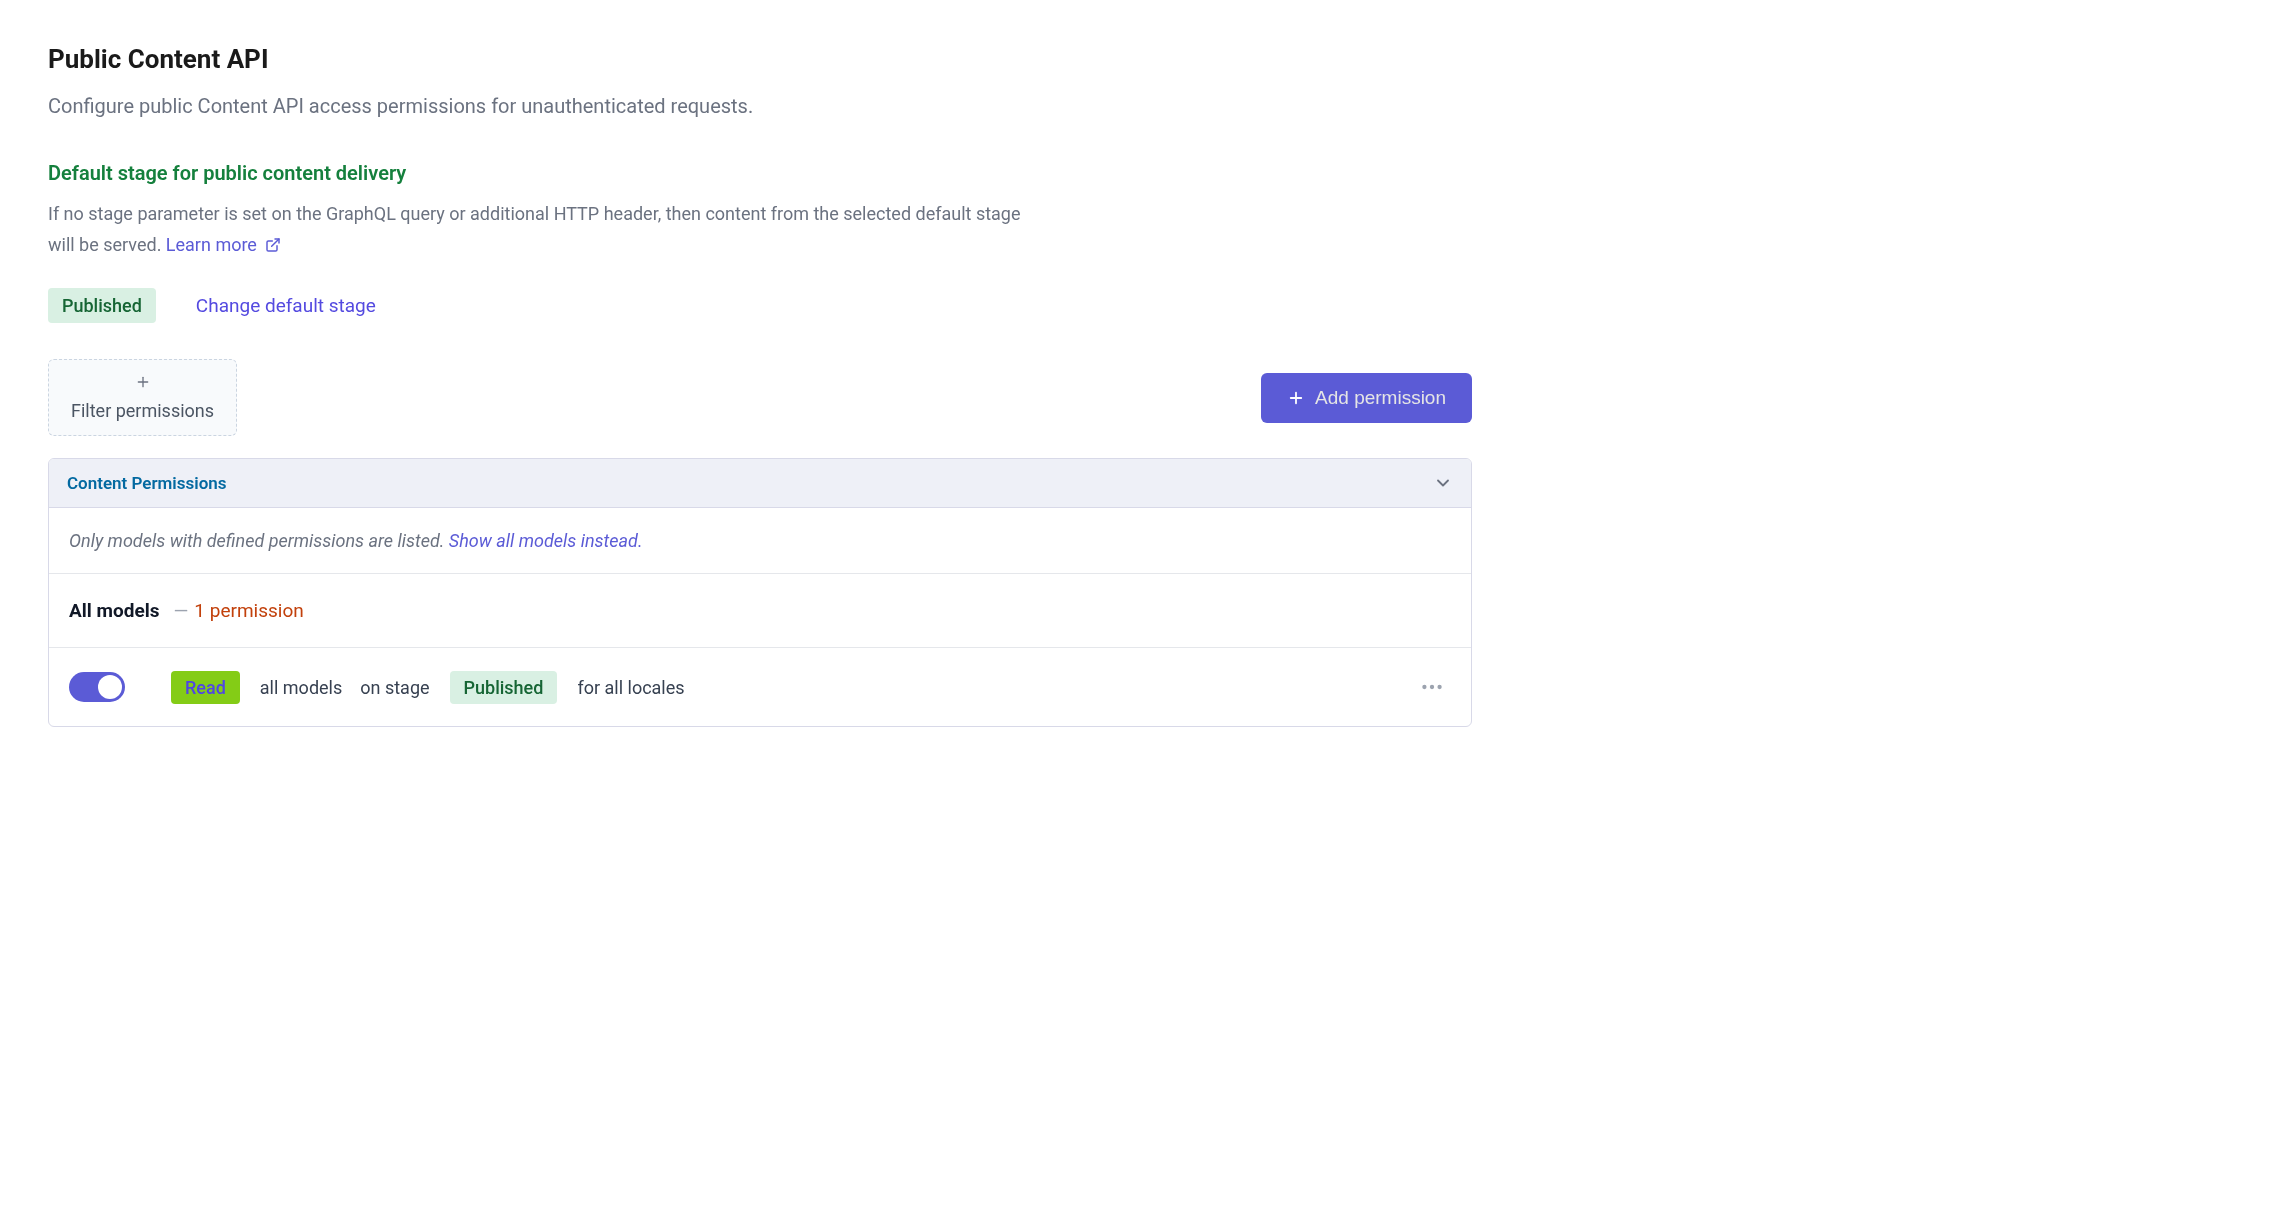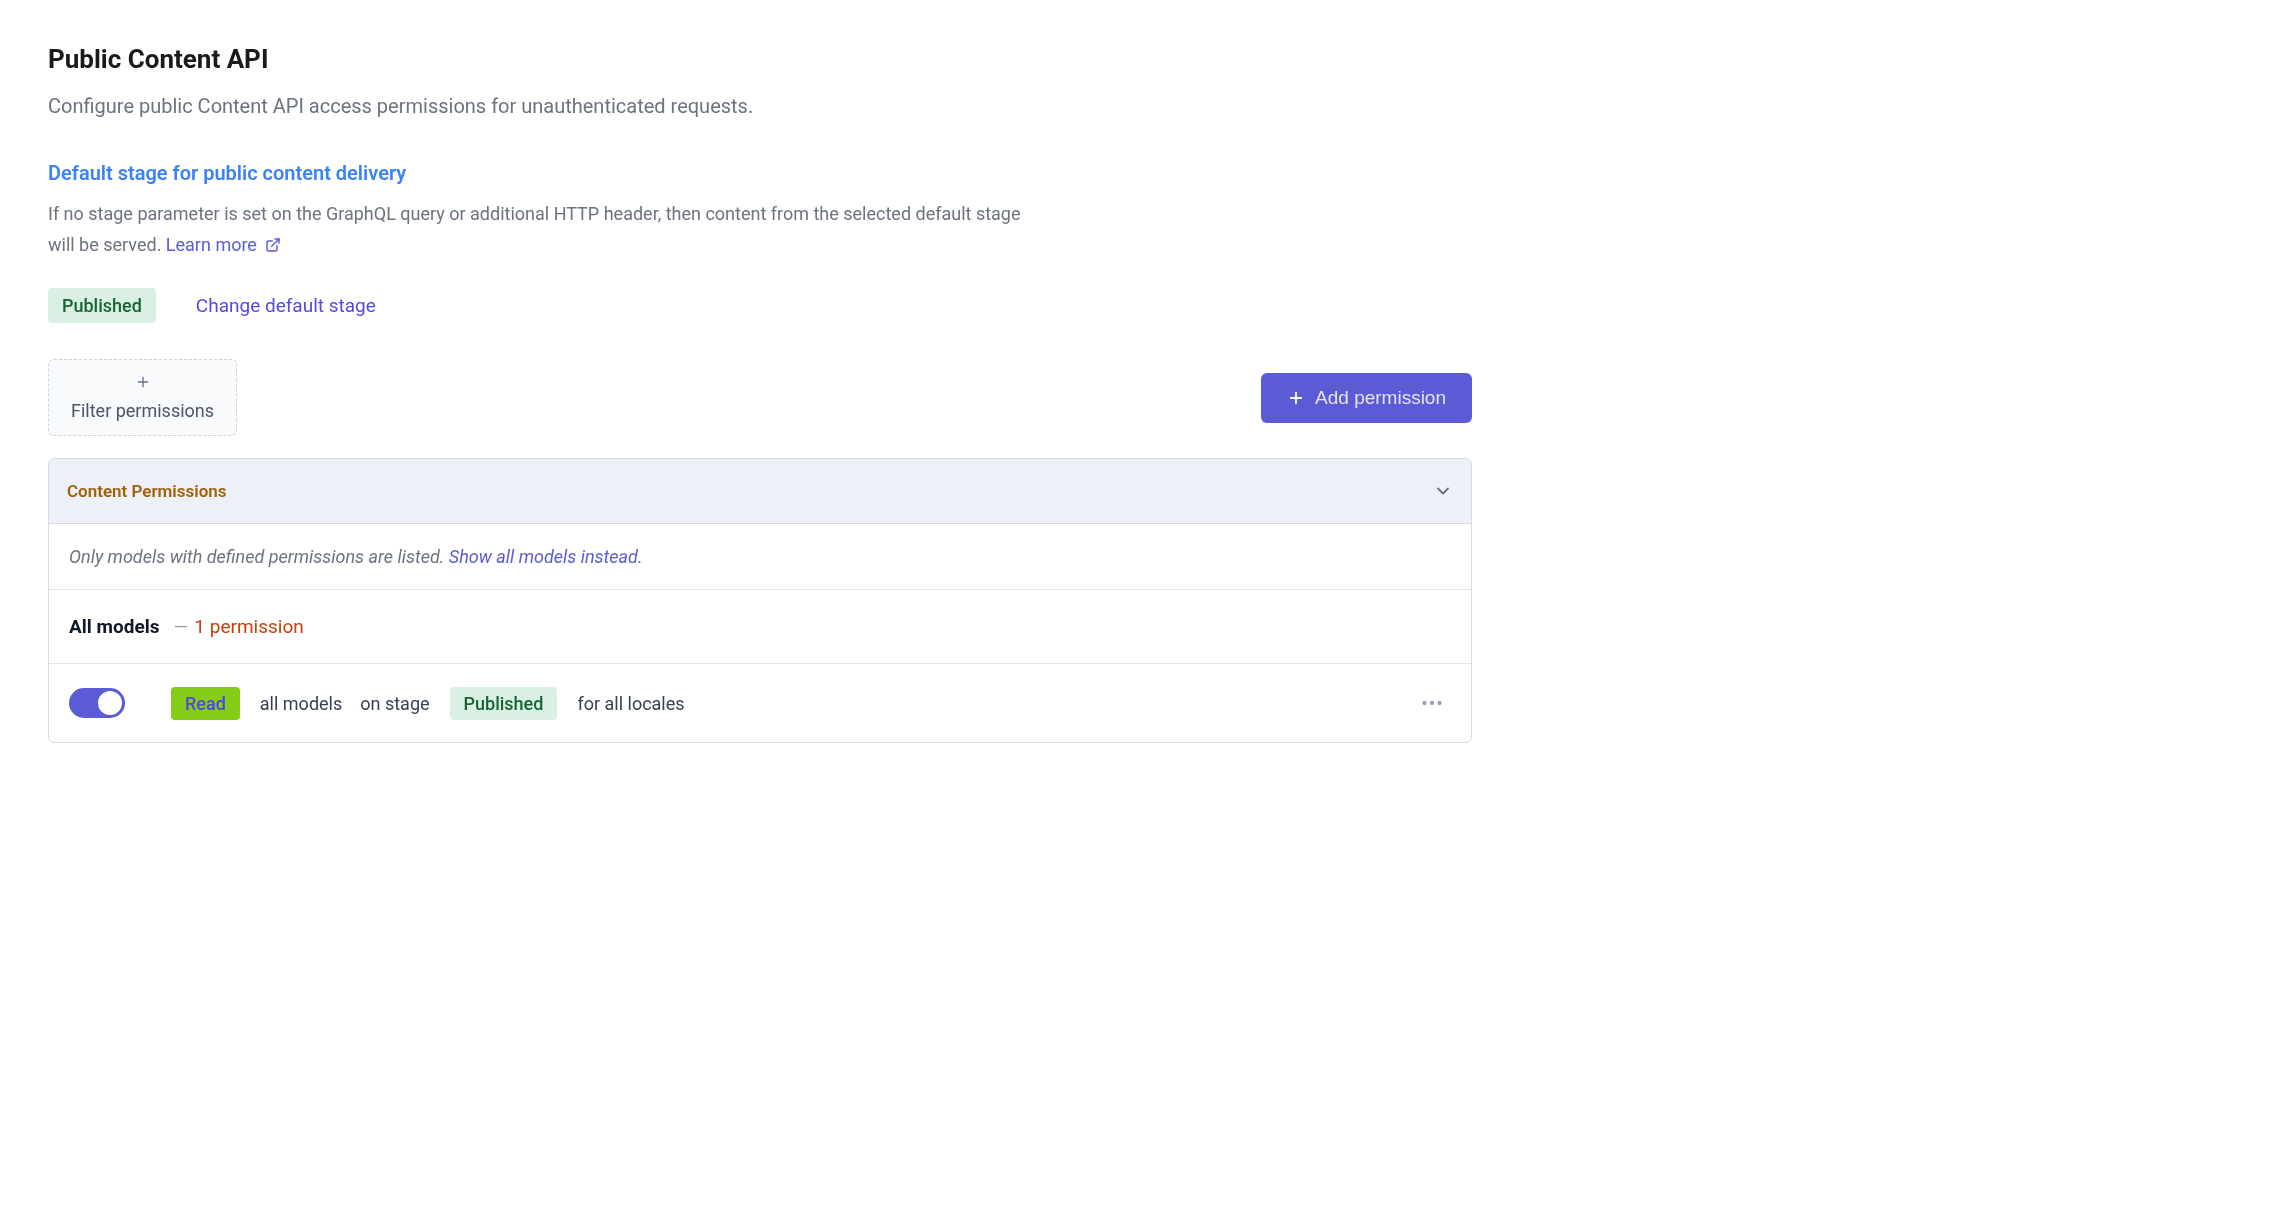--- a/index.html
+++ b/index.html
@@ -17,21 +17,21 @@
     margin-bottom: 20px;
   }
   .page-subtitle {
     font-size: 20px;
     color: #6b7280;
     margin-bottom: 36px;
   }
   .section-heading {
     font-size: 20px;
     font-weight: 600;
-    color: #3b82f6;
+    color: #15803d;
     margin-bottom: 14px;
     margin-top: 43px;
   }
   .section-desc {
     font-size: 18px;
     color: #6b7280;
     line-height: 1.7;
     max-width: 980px;
     margin-bottom: 28px;
   }
@@ -112,27 +112,27 @@
     cursor: pointer;
   }
   .panel {
     border: 1px solid #d8d9e8;
     border-radius: 6px;
     overflow: hidden;
   }
   .panel-header {
     background: #eef0f7;
     border-bottom: 1px solid #d8d9e8;
-    padding: 22px 18px;
+    padding: 14px 18px;
     display: flex;
     align-items: center;
     justify-content: space-between;
     font-size: 17px;
     font-weight: 600;
-    color: #a16207;
+    color: #0369a1;
     cursor: pointer;
     gap: 8px;
   }
   .panel-info {
     padding: 22px 20px;
     border-bottom: 1px solid #e5e7eb;
     font-style: italic;
     font-size: 18px;
     color: #6b7280;
   }

